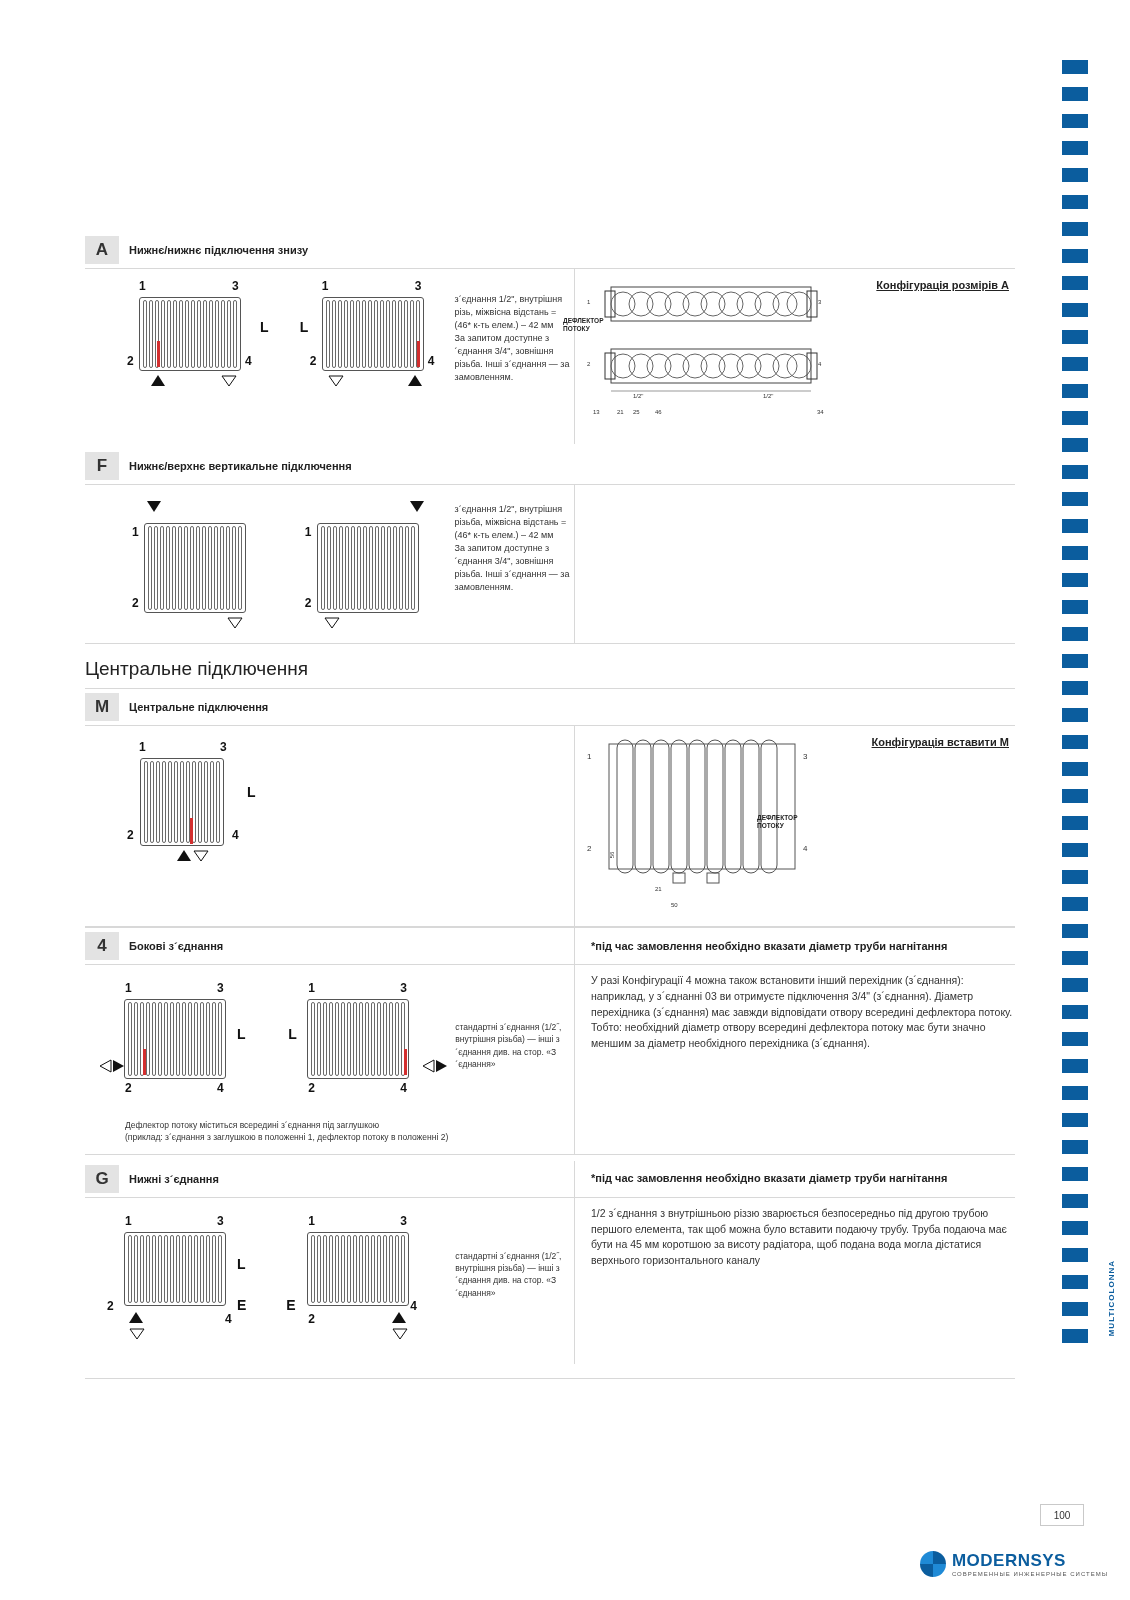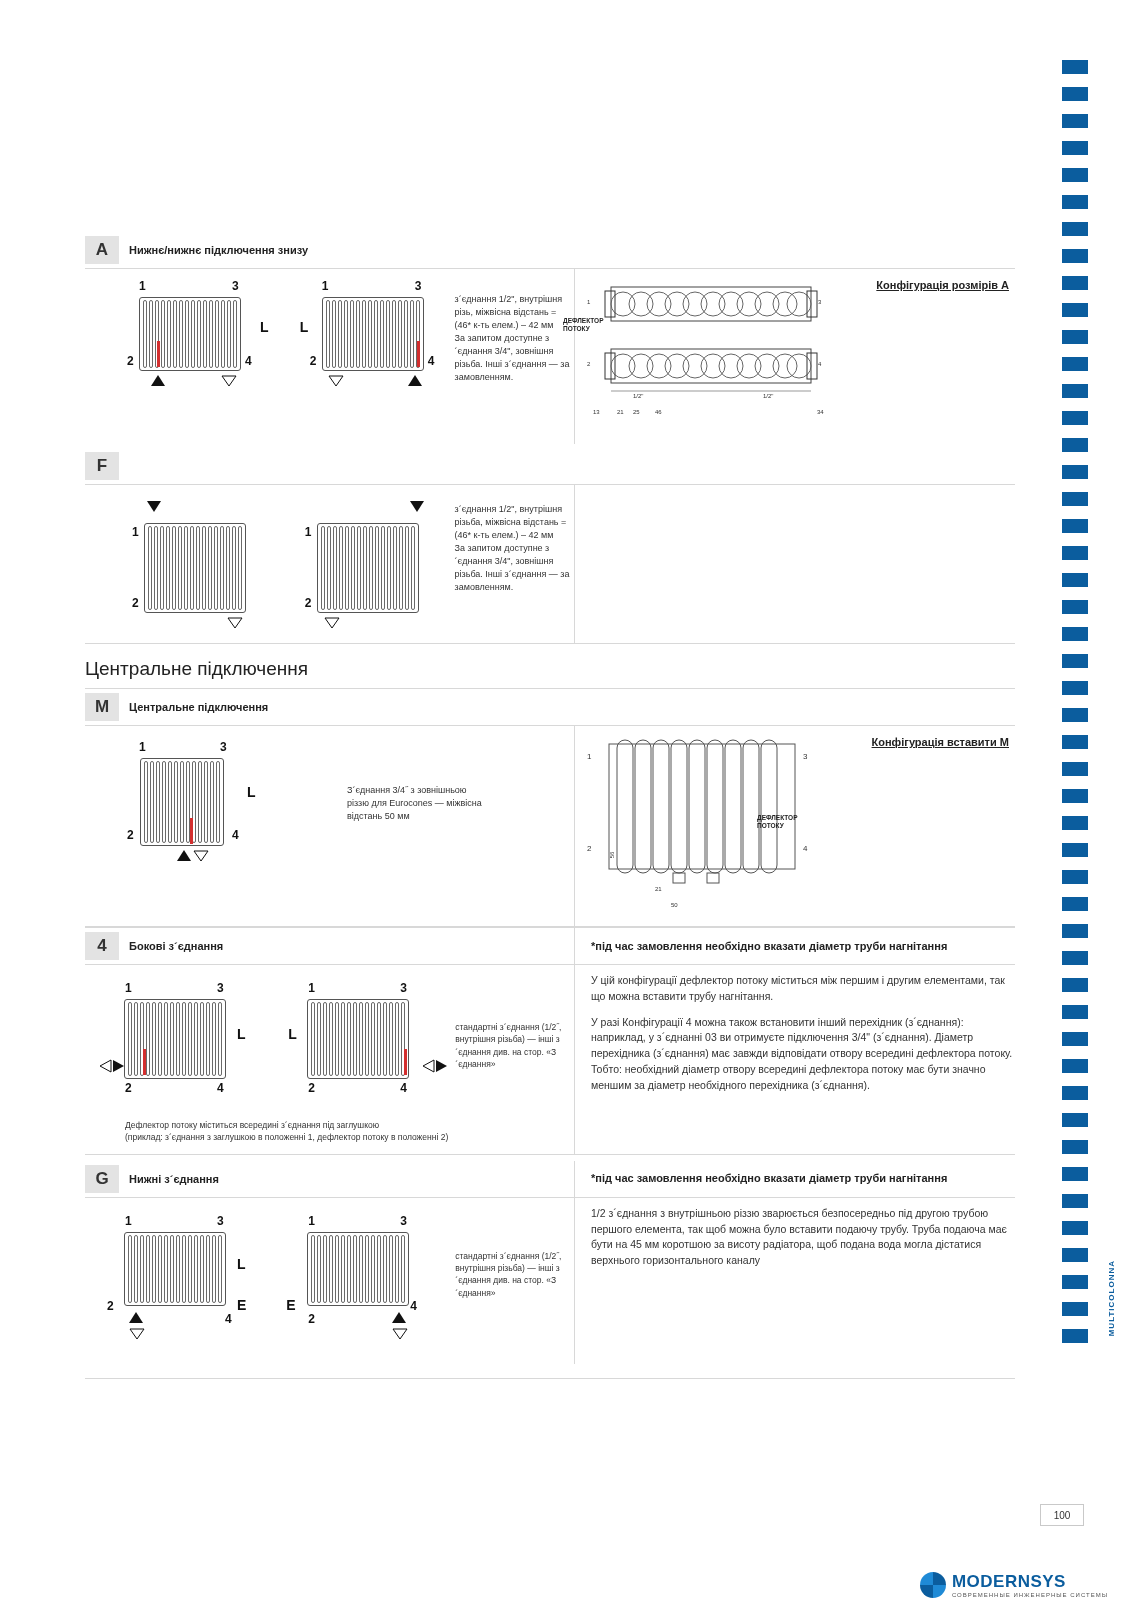--- a/index.html
+++ b/index.html
@@ -111,21 +111,21 @@
 
   
   .pagenum{
     position:absolute; right:46px; bottom:74px;
     width:44px; height:22px; border:1px solid #c9c9c9;
     display:flex; align-items:center; justify-content:center;
     font-size:10px; color:#333; background:#fff;
   }
   
   .logo{
-    position:absolute; right:22px; bottom:2px; display:flex; align-items:center;
+    position:absolute; right:22px; bottom:23px; display:flex; align-items:center;
   }
   .logo .mark{
     width:26px;height:26px;border-radius:50%;
     background:conic-gradient(#0b5d9e 0 25%, #1f8ad6 25% 50%, #0b5d9e 50% 75%, #1f8ad6 75% 100%);
     margin-right:6px;
   }
   .logo .txt{ font-size:17px; font-weight:bold; color:#0b5d9e; letter-spacing:.5px; }
   .logo .sub{ font-size:6px; color:#555; letter-spacing:1px; }
 </style>
 </head>
@@ -319,20 +319,21 @@
           <div class="dimtxt" style="left:188px;top:124px;">1/2"</div>
           <div class="dimtxt" style="left:242px;top:140px;">34</div>
         </div>
       </div>
     </div>
   </div>
 
   <div class="block" style="margin-top:4px;">
     <div class="block-head">
       <div class="letter-box">F</div>
+      <div class="head-label">Нижнє/верхнє вертикальне підключення</div>
     </div>
     <div class="row">
       <div class="left-pane">
         <div class="diagram-area" style="padding-top:18px;">
 
           <div class="rad-wrap" style="width:175px;height:130px;margin-left:42px;position:relative;">
             <div class="tri-dn" style="left:20px;top:-2px;"></div>
             <div class="num" style="left:5px;top:22px;">1</div>
             <div class="num" style="left:112px;top:22px;">3</div>
             <div class="num" style="left:5px;top:93px;">2</div>
@@ -434,21 +435,20 @@
                   <i></i>
                   <i></i>
               </div>
             </div>
             <div class="redmark" style="left:63px;top:78px;height:26px;"></div>
             <div class="tri-up" style="left:50px;top:110px;"></div>
             <svg style="position:absolute;left:66px;top:110px;" width="16" height="12">
                 <polygon points="1,1 15,1 8,11" fill="#fff" stroke="#111" stroke-width="1"></polygon>
               </svg>
           </div>
-          <div class="note" style="margin-left:45px;padding-top:44px;">З´єднання 3/4˝ з зовнішньою різзю для Eurocones — міжвісна відстань 50 мм</div>
         </div>
       </div>
       <div class="right-pane">
         <div class="tech" style="height:200px;">
           <div class="tech-title">Конфігурація вставити M</div>
           <svg width="230" height="150" style="position:absolute;left:20px;top:10px;">
             <g stroke="#555" stroke-width="1" fill="none">
               <rect x="14" y="8" width="186" height="125"></rect>
               <g>
                 <rect x="22" y="4" width="16" height="133" rx="8"></rect>
@@ -563,21 +563,20 @@
               <polygon points="14,1 25,7 14,13" fill="#111"></polygon>
             </svg>
           </div>
           <div class="note small" style="padding-top:40px;width:120px;">стандартні з´єднання (1/2˝, внутрішня різьба) — інші з´єднання див. на стор. «З´єднання»</div>
         </div>
         <div class="footnote" style="white-space:pre-line;">Дефлектор потоку міститься всередині з´єднання під заглушкою
 (приклад: з´єднання з заглушкою в положенні 1, дефлектор потоку в положенні 2)</div>
       </div>
       <div class="right-pane">
         <div class="txtcol">
-          <p>У цій конфігурації дефлектор потоку міститься між першим і другим елементами, так що можна вставити трубу нагнітання.</p>
           <p>У разі Конфігурації 4 можна також встановити інший перехідник (з´єднання): наприклад, у з´єднанні 03 ви отримуєте підключення 3/4" (з´єднання). Діаметр перехідника (з´єднання) має завжди відповідати отвору всередині дефлектора потоку. Тобто: необхідний діаметр отвору всередині дефлектора потоку має бути значно меншим за діаметр необхідного перехідника (з´єднання).</p>
         </div>
       </div>
     </div>
     <div class="hr"></div>
   </div>
 
   <div class="block" style="margin-top:6px;">
     <div class="row">
       <div class="left-pane" style="border-bottom:1px solid #d8d8d8;">

